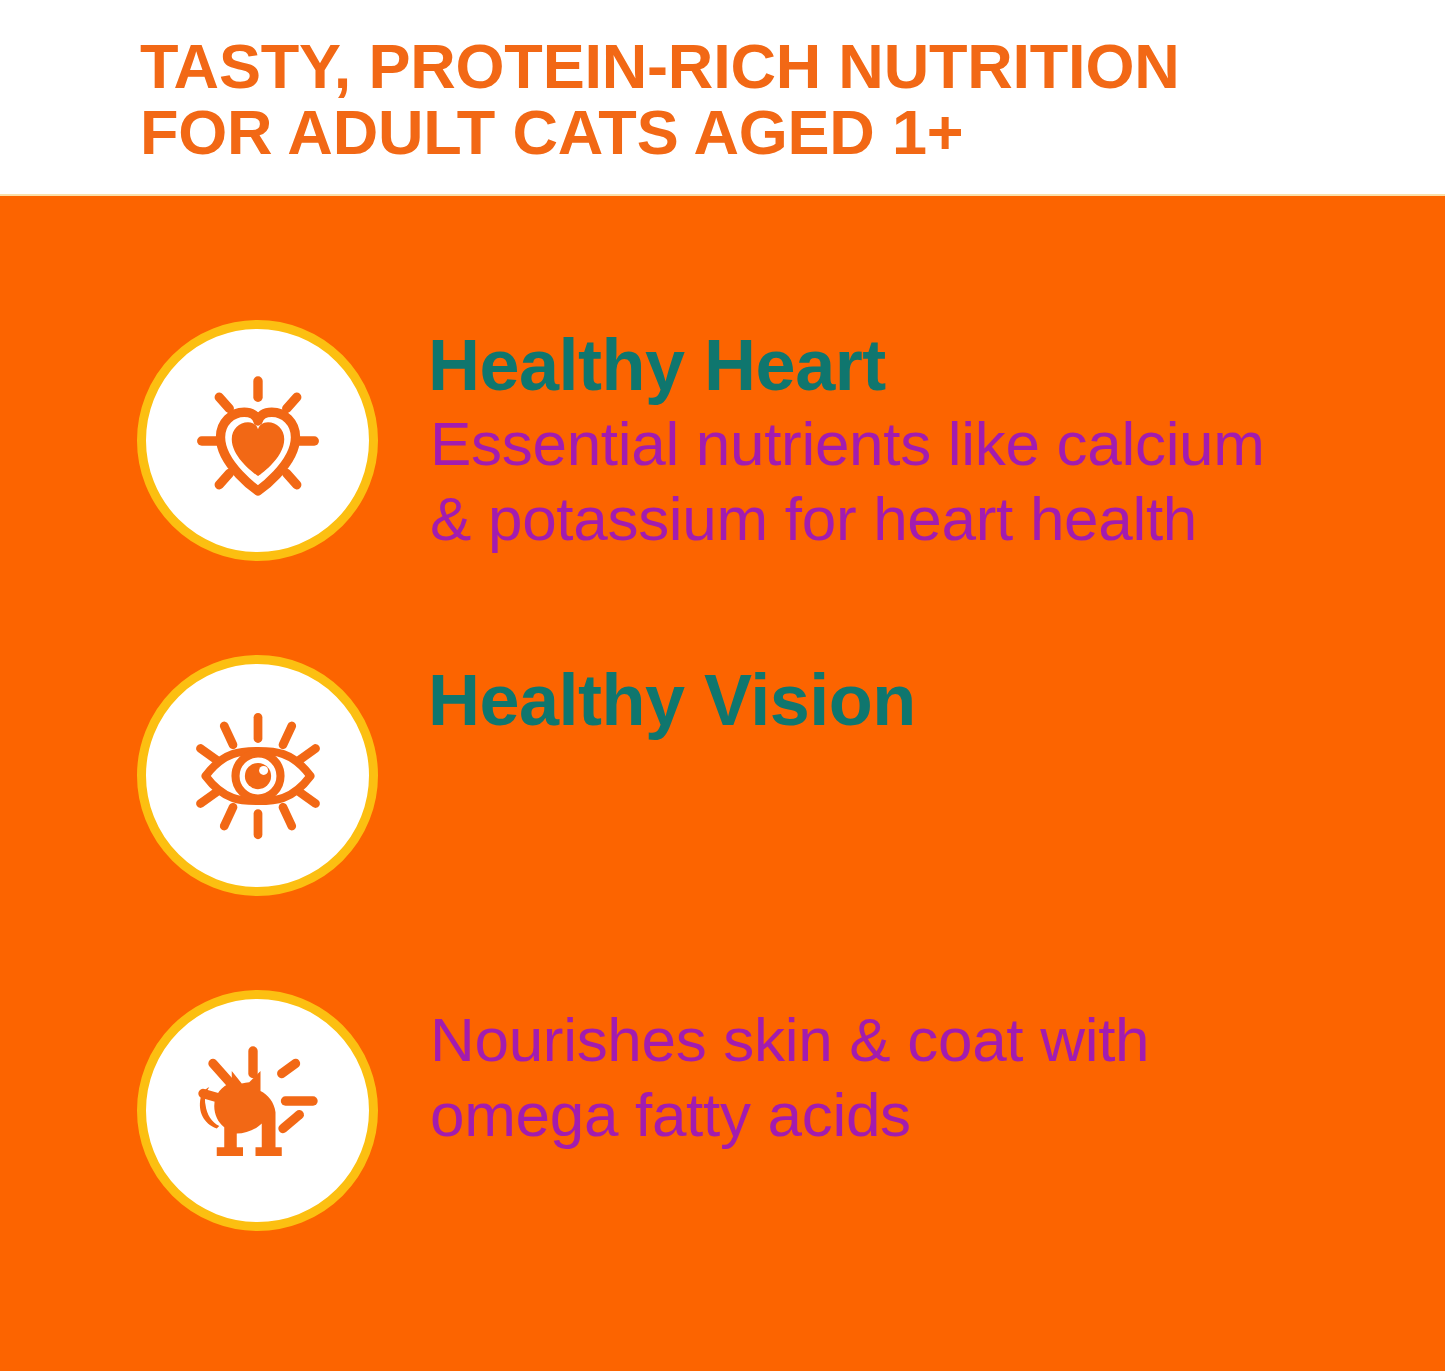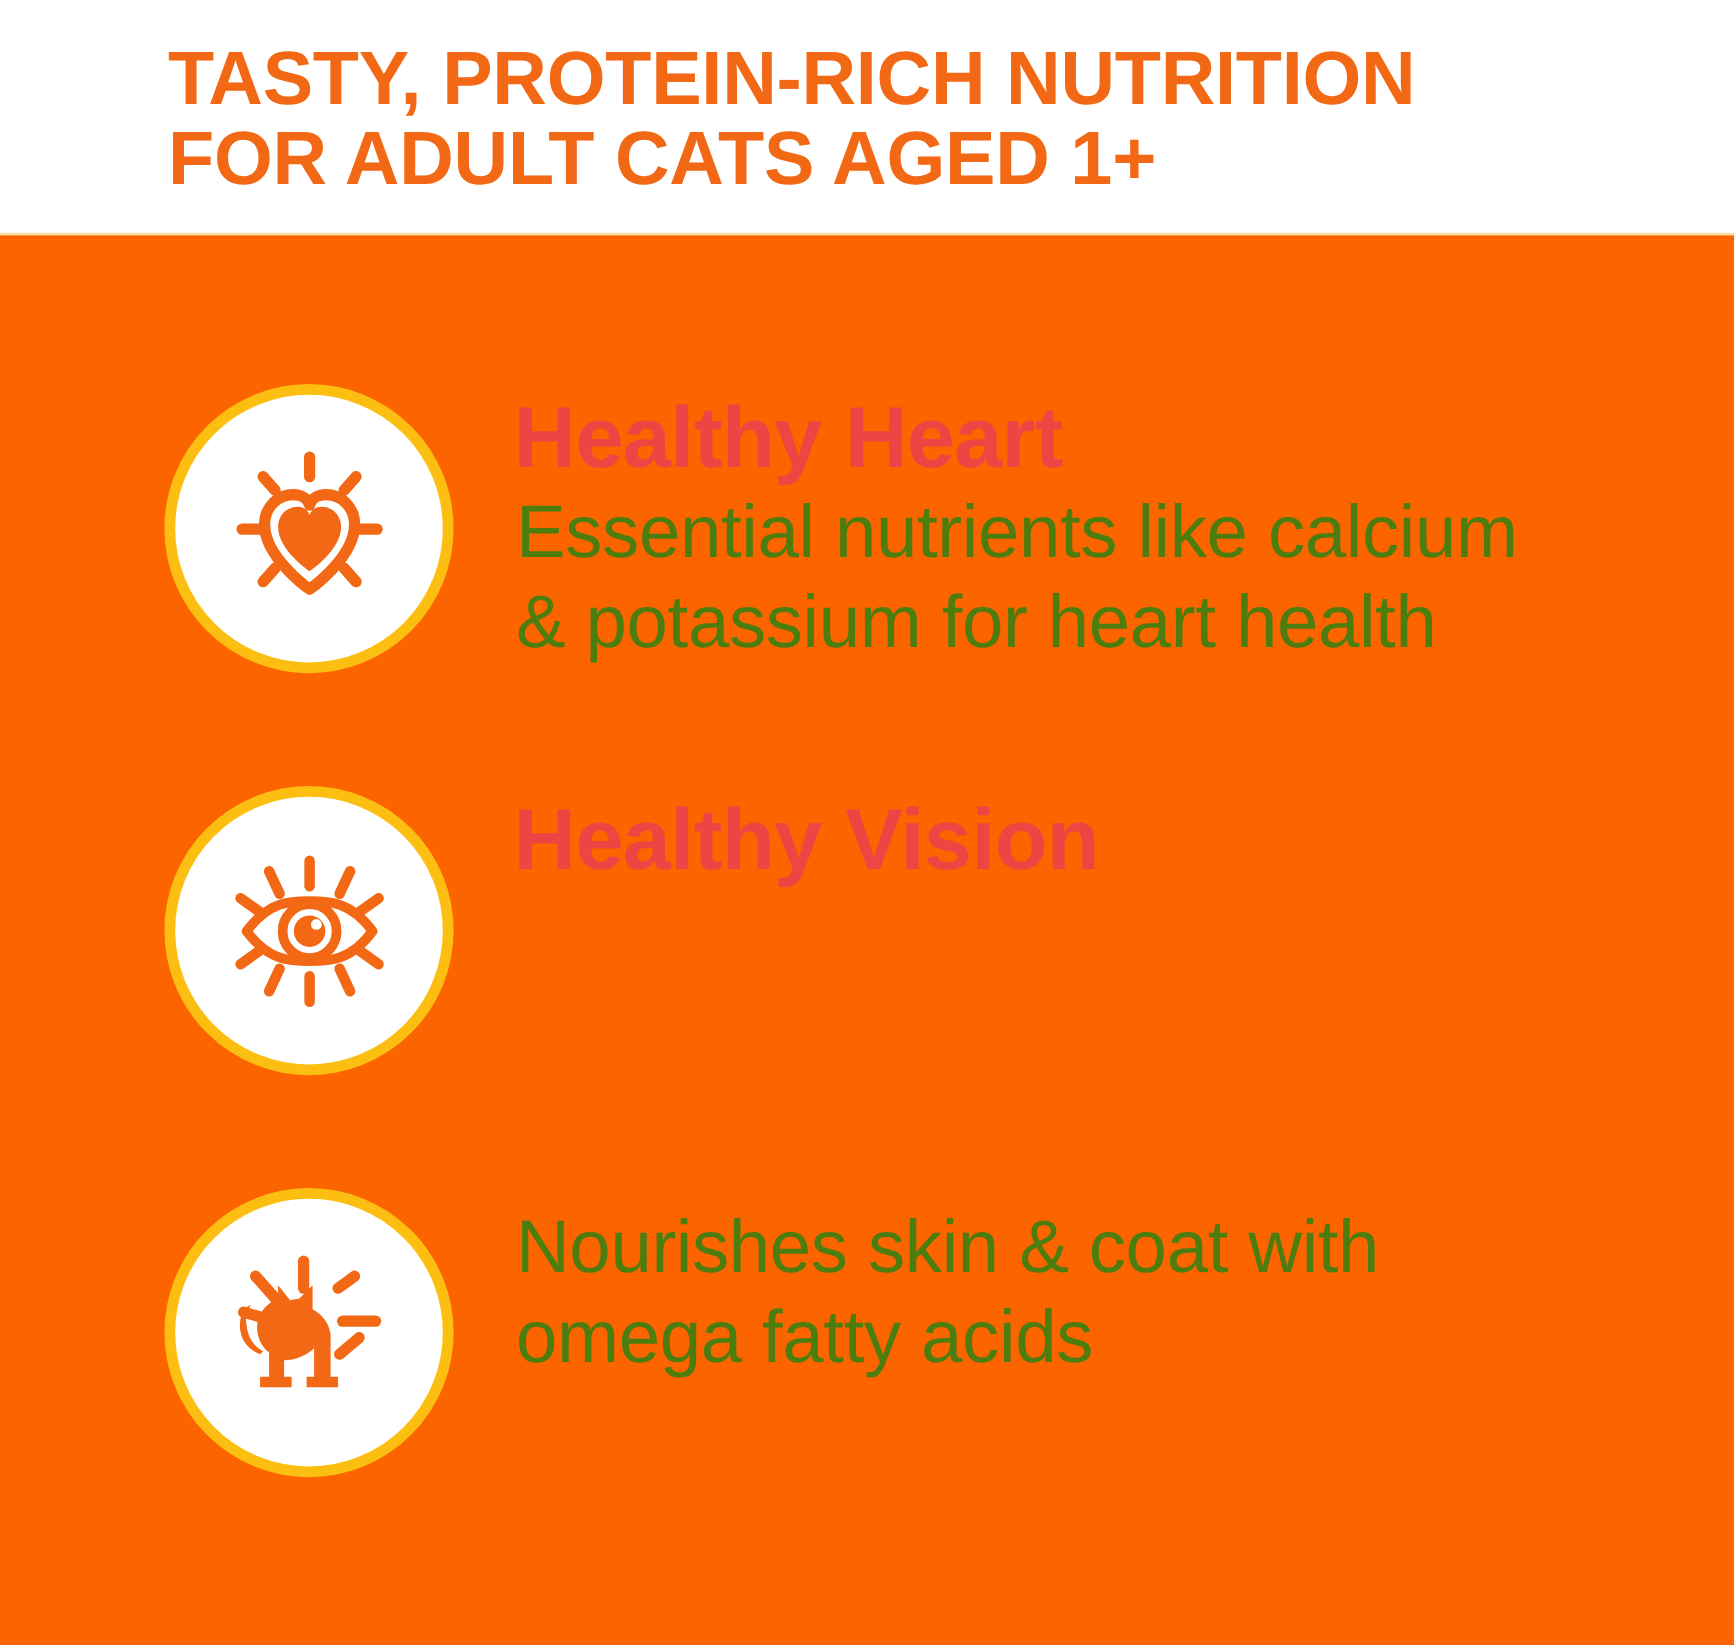--- a/index.html
+++ b/index.html
@@ -99,30 +99,30 @@
   }
 
   .benefit-text {
     position: absolute;
     left: 428px;
     top: 8px;
     width: 960px;
   }
   .benefit-title {
     margin: 0;
-    color: #ef4444;
+    color: #0f766e;
     font-family: "Liberation Sans", sans-serif;
     font-weight: 700;
     font-size: 72px;
     line-height: 74px;
     letter-spacing: -0.5px;
   }
   .benefit-desc {
     margin: 4px 0 0 2px;
-    color: #4d7c0f;
+    color: #a21caf;
     font-family: "Liberation Sans", sans-serif;
     font-weight: 400;
     font-size: 62px;
     line-height: 75px;
     letter-spacing: -0.3px;
     white-space: pre-line;
   }
 </style>
 </head>
 <body>

